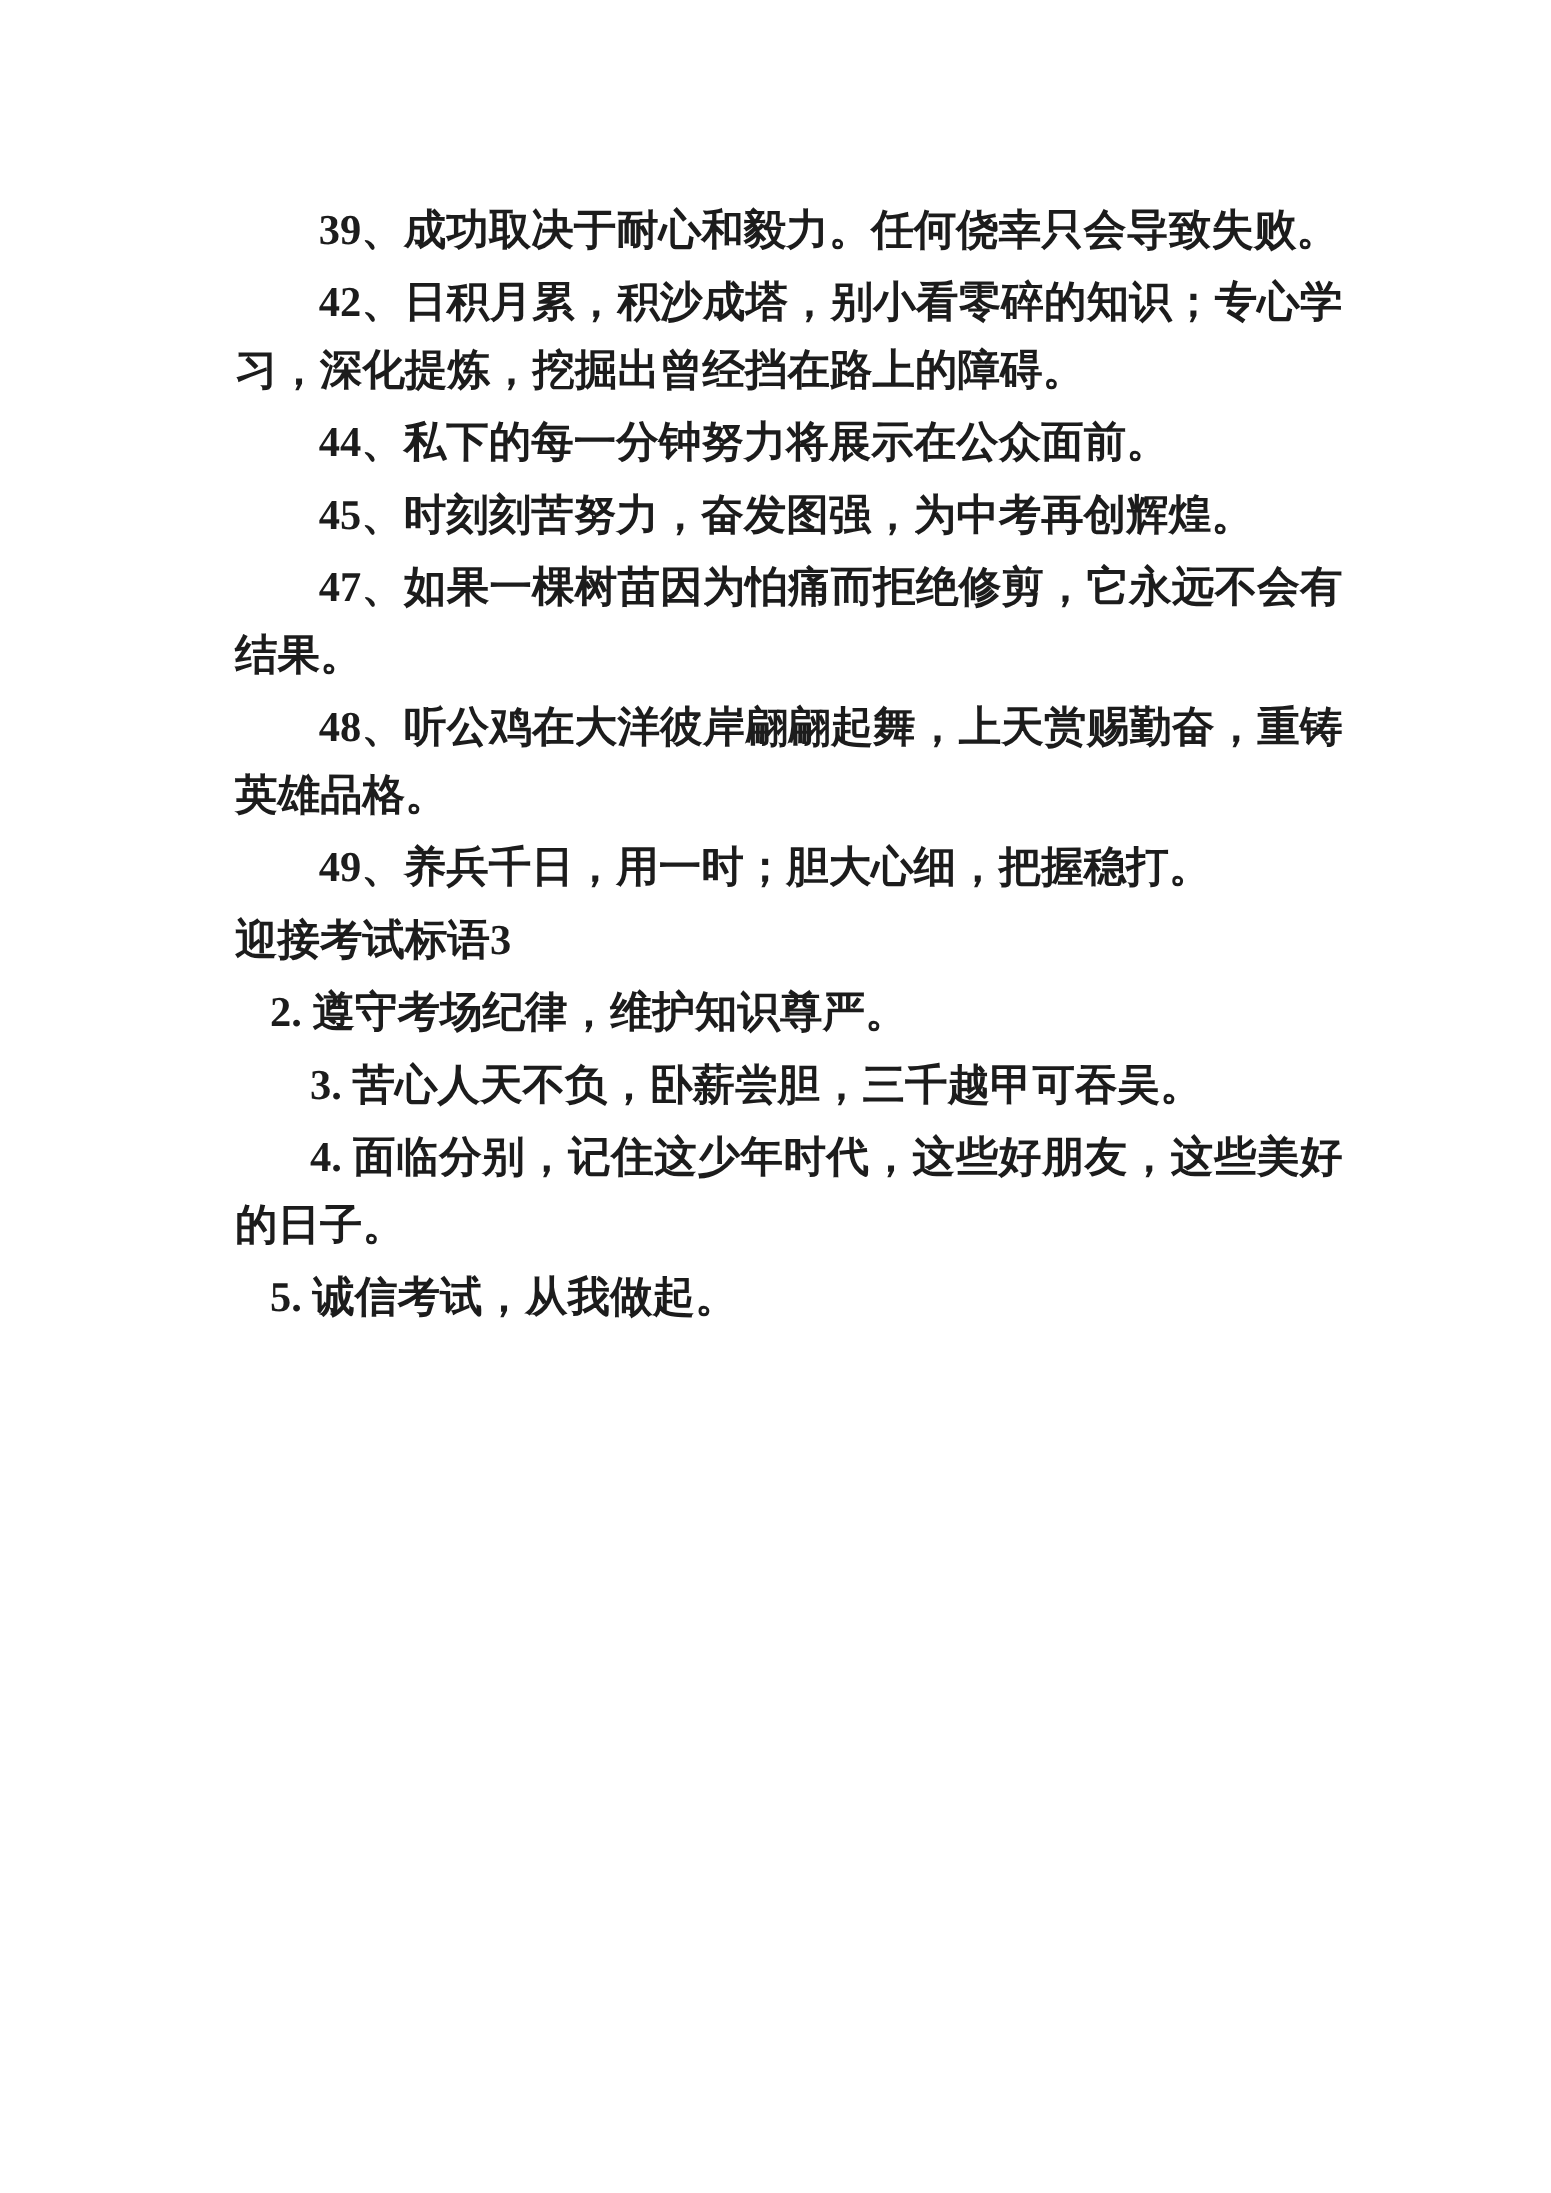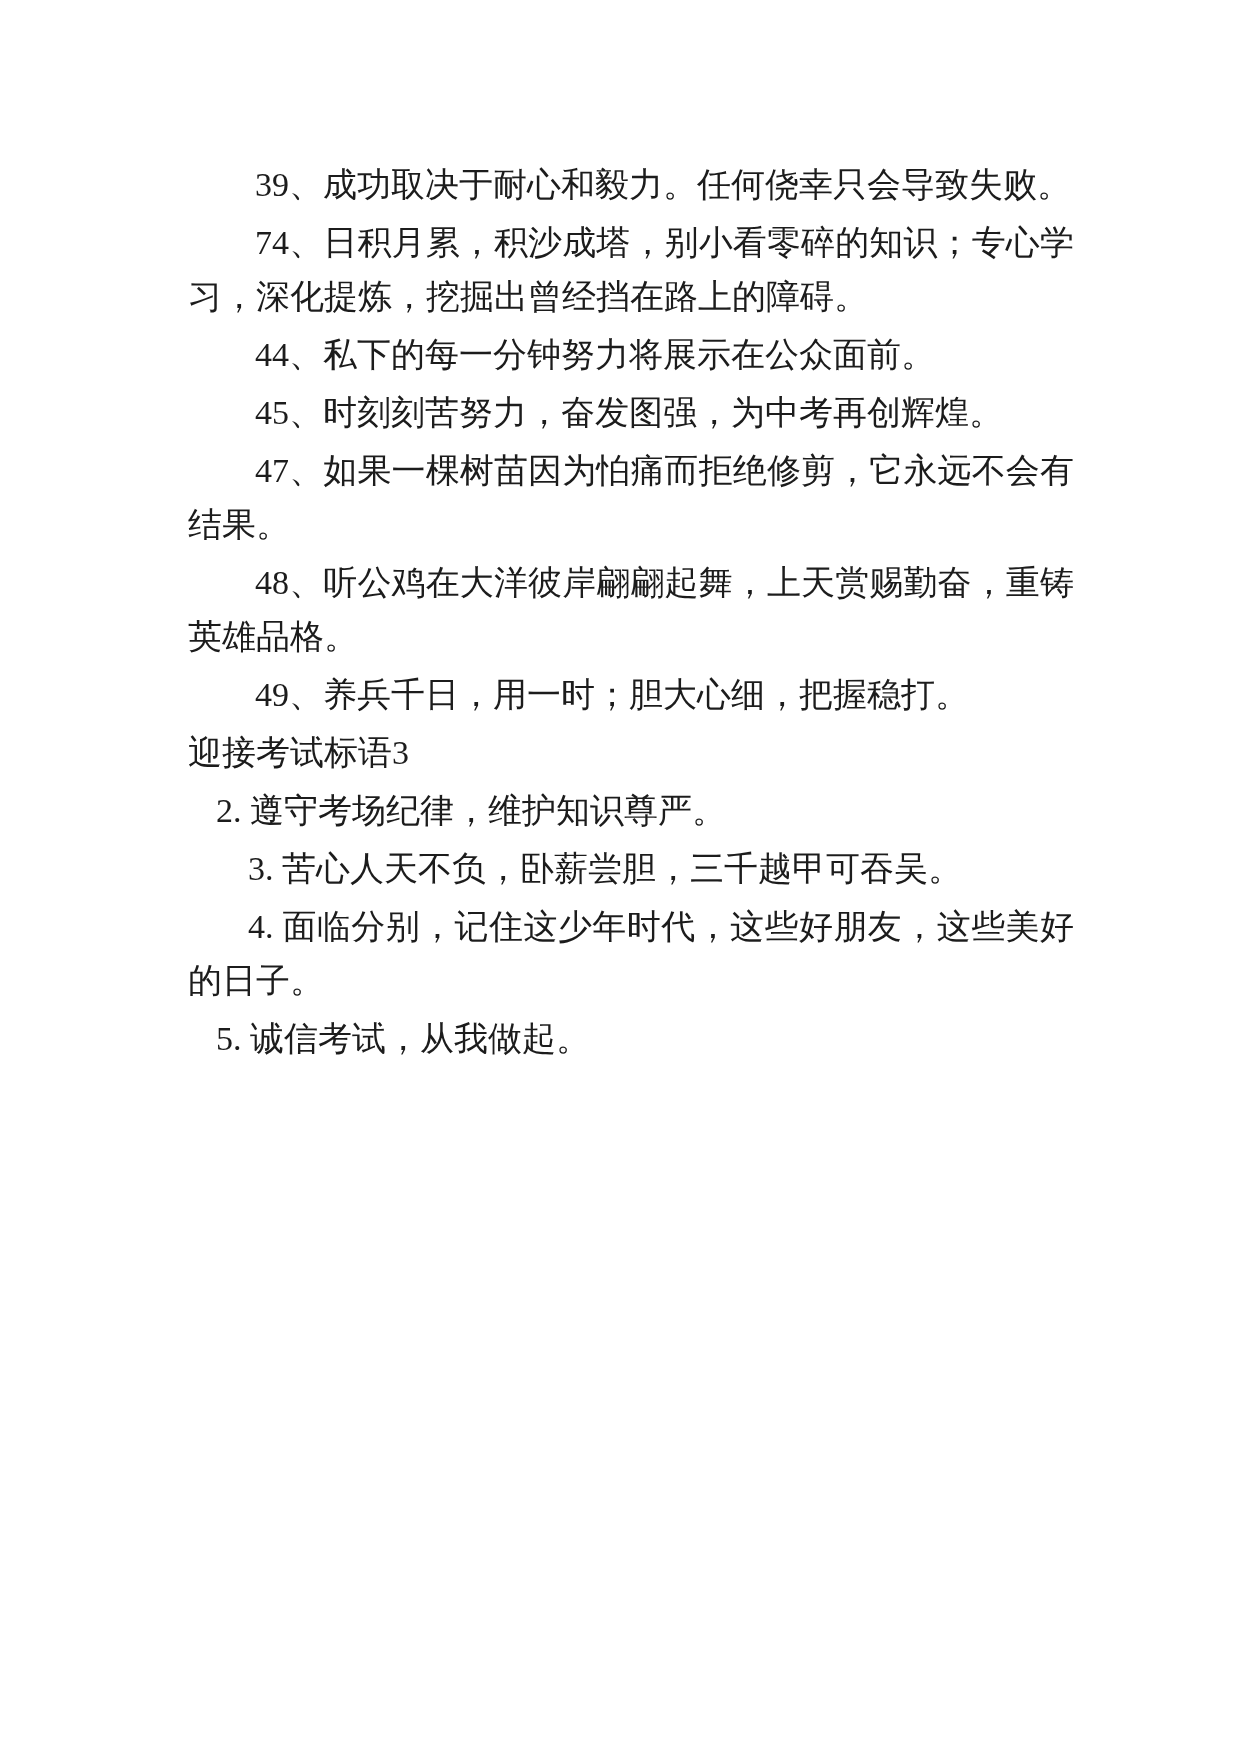--- a/index.html
+++ b/index.html
@@ -14,21 +14,21 @@
     background: #ffffff;
     overflow: hidden;
     font-family: "Liberation Serif", "DejaVu Serif", serif;
     color: #1c1c1c;
   }
   .content {
     box-sizing: border-box;
     padding: 158px 167px 0 188px;
     font-size: 34px;
     line-height: 54px;
-    font-weight: 400;
+    font-weight: 700;
   }
   .content p {
     margin: 0 0 4px 0;
     text-align: justify;
     text-justify: inter-ideograph;
     word-break: break-all;
   }
   
   .p-num { text-indent: 67px; }
   
@@ -37,21 +37,21 @@
   .p-sm { text-indent: 28px; }
   
   .p-md { text-indent: 60px; }
 </style>
 </head>
 <body>
 
 <div class="page">
   <div class="content">
     <p class="p-num">39、成功取决于耐心和毅力。任何侥幸只会导致失败。</p>
-    <p class="p-num">74、日积月累，积沙成塔，别小看零碎的知识；专心学习，深化提炼，挖掘出曾经挡在路上的障碍。</p>
+    <p class="p-num">42、日积月累，积沙成塔，别小看零碎的知识；专心学习，深化提炼，挖掘出曾经挡在路上的障碍。</p>
     <p class="p-num">44、私下的每一分钟努力将展示在公众面前。</p>
     <p class="p-num">45、时刻刻苦努力，奋发图强，为中考再创辉煌。</p>
     <p class="p-num">47、如果一棵树苗因为怕痛而拒绝修剪，它永远不会有结果。</p>
     <p class="p-num">48、听公鸡在大洋彼岸翩翩起舞，上天赏赐勤奋，重铸英雄品格。</p>
     <p class="p-num">49、养兵千日，用一时；胆大心细，把握稳打。</p>
     <p class="p-heading">迎接考试标语3</p>
     <p class="p-sm">2. 遵守考场纪律，维护知识尊严。</p>
     <p class="p-md">3. 苦心人天不负，卧薪尝胆，三千越甲可吞吴。</p>
     <p class="p-md">4. 面临分别，记住这少年时代，这些好朋友，这些美好的日子。</p>
     <p class="p-sm">5. 诚信考试，从我做起。</p>

